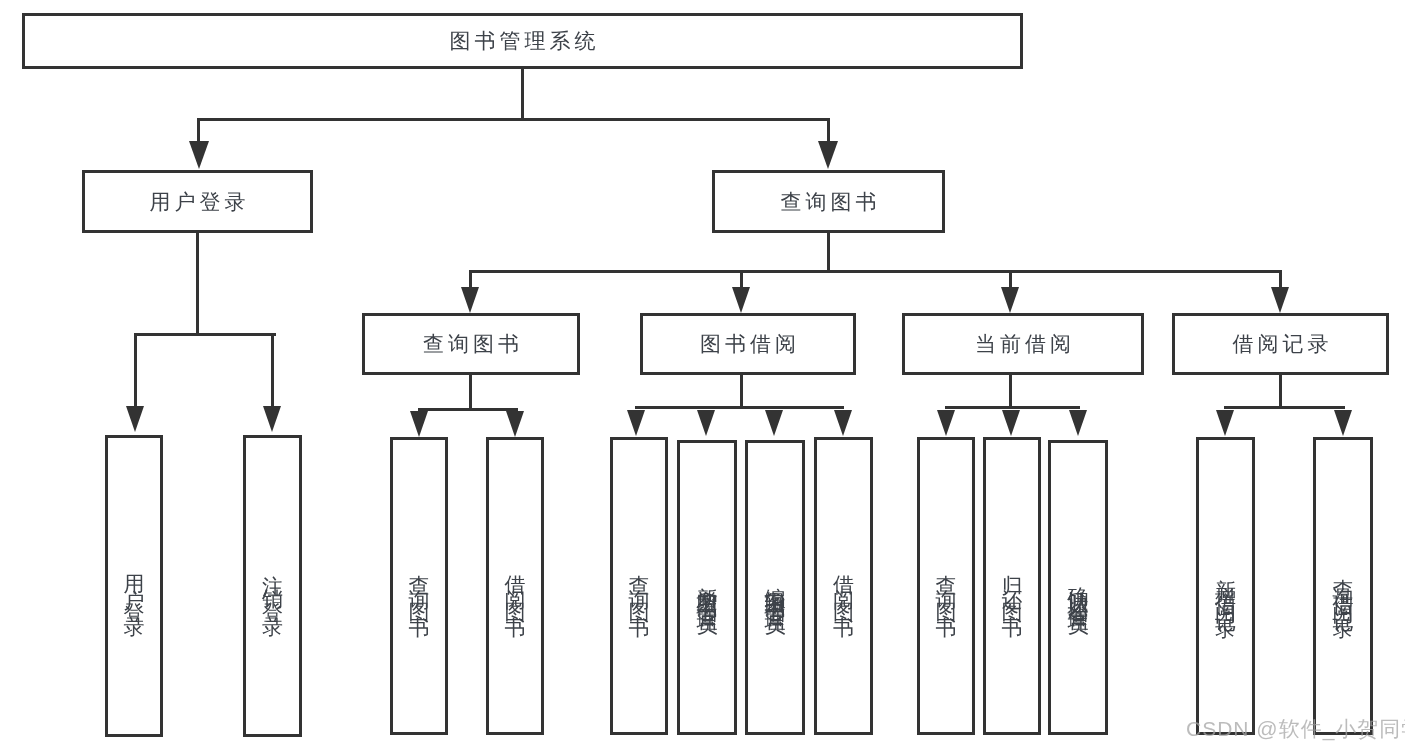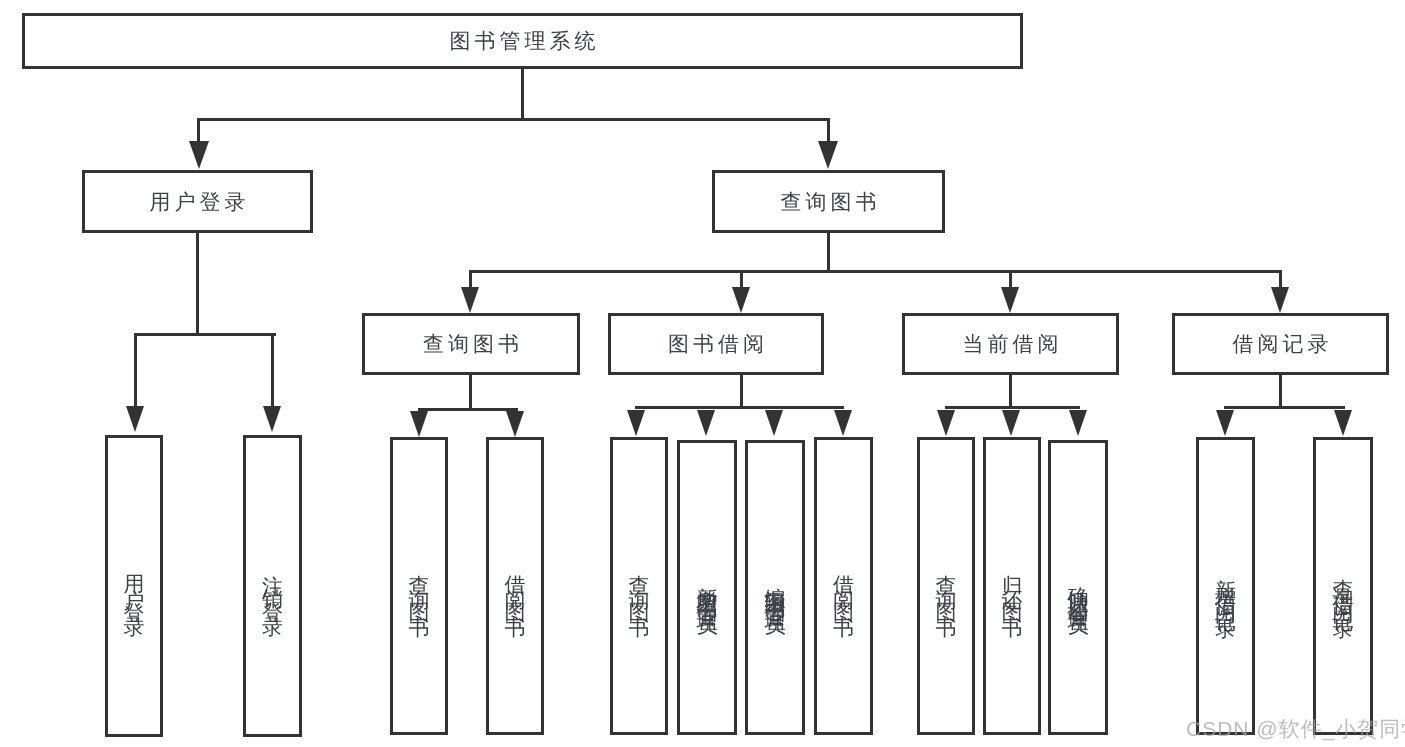--- a/index.html
+++ b/index.html
@@ -94,22 +94,22 @@
   <div class="vline" style="left:469px;  top:273px; width:3px; height:16px;"></div>
   <div class="vline" style="left:740px;  top:273px; width:3px; height:16px;"></div>
   <div class="vline" style="left:1009px; top:273px; width:3px; height:16px;"></div>
   <div class="vline" style="left:1279px; top:273px; width:3px; height:16px;"></div>
   <div class="arrow" style="left:461px;  top:287px;"></div>
   <div class="arrow" style="left:732px;  top:287px;"></div>
   <div class="arrow" style="left:1001px; top:287px;"></div>
   <div class="arrow" style="left:1271px; top:287px;"></div>
 
   <div class="box" style="left:362px;  top:313px; width:218px; height:62px;">查询图书</div>
-  <div class="box" style="left:608px;  top:313px; width:216px; height:62px;">图书借阅</div>
-  <div class="box" style="left:902px;  top:313px; width:217px; height:62px;">当前借阅</div>
+  <div class="box" style="left:640px;  top:313px; width:216px; height:62px;">图书借阅</div>
+  <div class="box" style="left:902px;  top:313px; width:242px; height:62px;">当前借阅</div>
   <div class="box" style="left:1172px; top:313px; width:217px; height:62px;">借阅记录</div>
 
   <div class="vline" style="left:469px; top:375px; width:3px; height:33px;"></div>
   <div class="hline" style="left:418px; top:408px; width:100px; height:3px;"></div>
   <div class="arrow" style="left:410px; top:411px;"></div>
   <div class="arrow" style="left:506px; top:411px;"></div>
 
   <div class="vline" style="left:740px; top:375px; width:3px; height:31px;"></div>
   <div class="hline" style="left:635px; top:406px; width:209px; height:3px;"></div>
   <div class="arrow" style="left:627px; top:410px;"></div>

